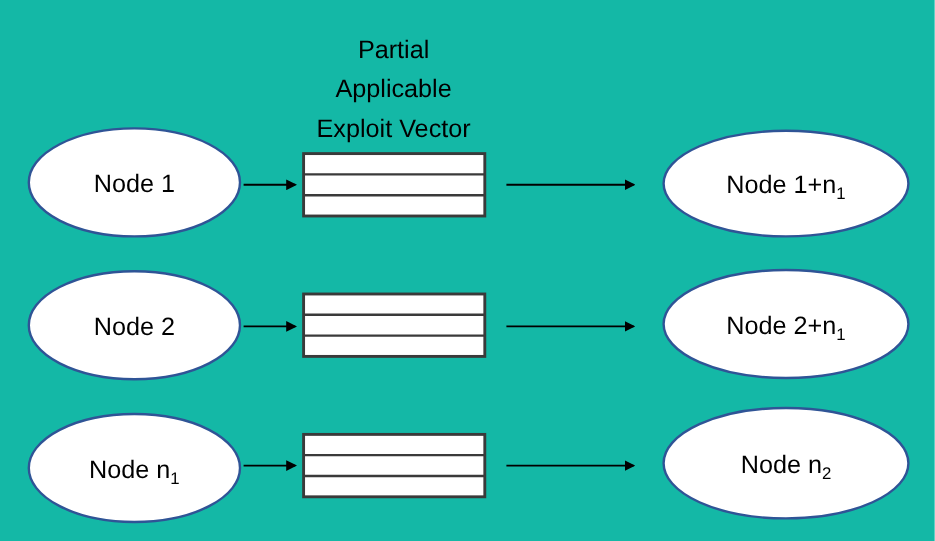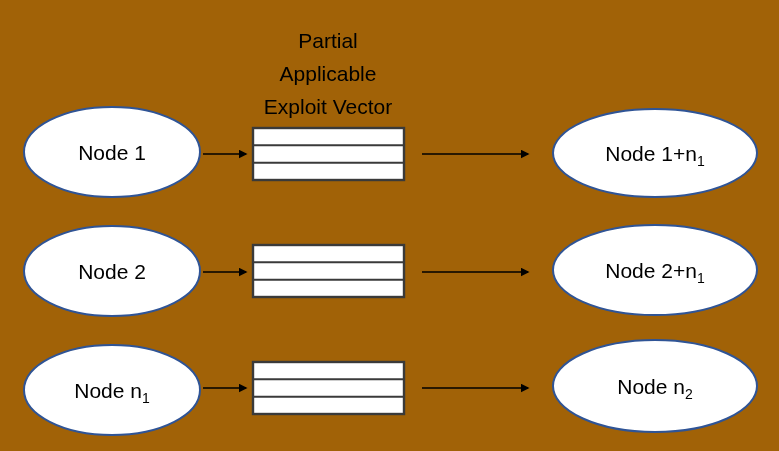--- a/index.html
+++ b/index.html
@@ -5,21 +5,21 @@
   html, body {
     margin: 0;
     padding: 0;
     background: #ffffff;
     font-family: "Liberation Sans", sans-serif;
   }
   .stage {
     position: relative;
     width: 779px;
     height: 451px;
-    background: #a16207;
+    background: #14b8a6;
     overflow: hidden;
   }
   svg text {
     font-family: "Liberation Sans", sans-serif;
     fill: #000000;
   }
   .title-line {
     font-size: 21px;
   }
   .node-label {

